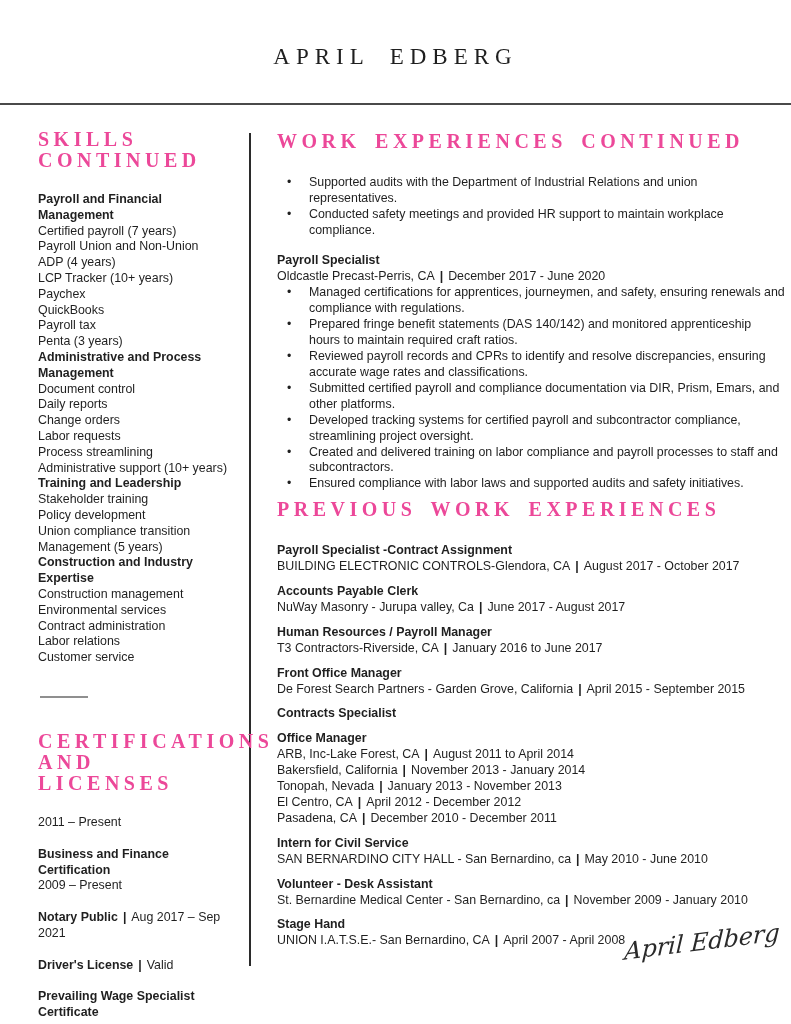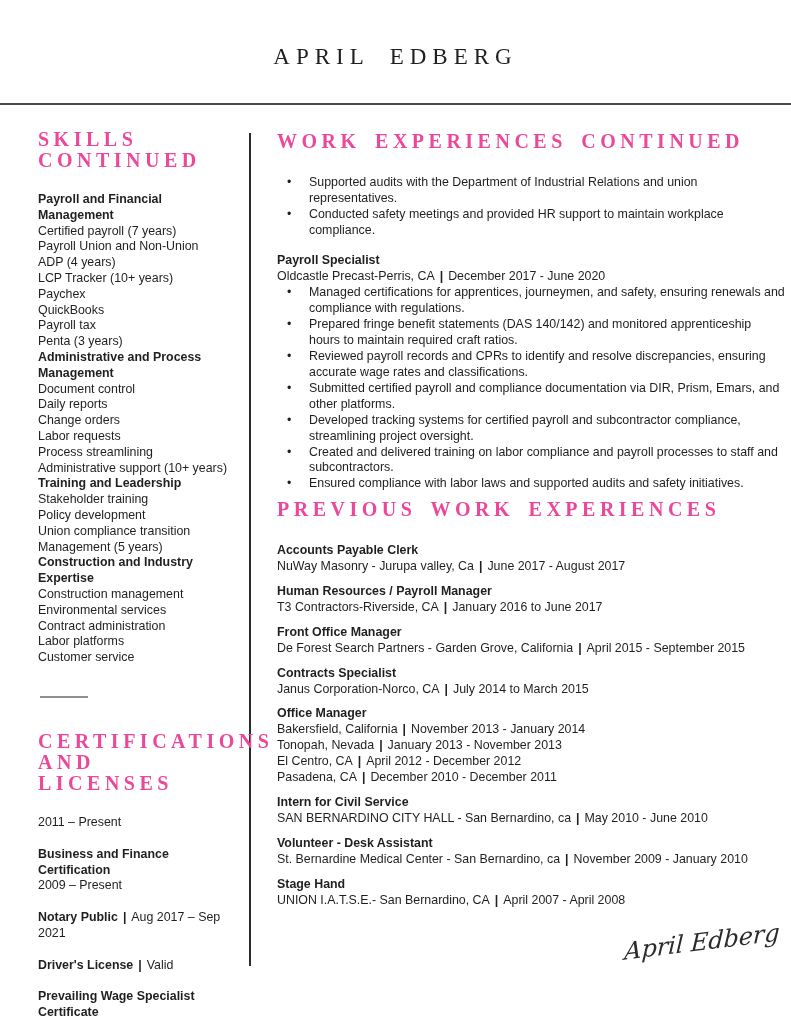--- a/index.html
+++ b/index.html
@@ -79,21 +79,21 @@
       <div class="skill-item">Administrative support (10+ years)</div>
       <div class="skill-heading">Training and Leadership</div>
       <div class="skill-item">Stakeholder training</div>
       <div class="skill-item">Policy development</div>
       <div class="skill-item">Union compliance transition</div>
       <div class="skill-item">Management (5 years)</div>
       <div class="skill-heading">Construction and Industry Expertise</div>
       <div class="skill-item">Construction management</div>
       <div class="skill-item">Environmental services</div>
       <div class="skill-item">Contract administration</div>
-      <div class="skill-item">Labor platforms</div>
+      <div class="skill-item">Labor relations</div>
       <div class="skill-item">Customer service</div>
     </div>
   <div class="left-divider"></div>
   <div class="sec-title certs-title">CERTIFICATIONS AND LICENSES</div>
   <div>
       <div class="cert-block">
         <div>2011 – Present</div>
       </div>
       <div class="cert-block">
         <div class="cert-line"><span class="b">Business and Finance Certification</span></div>
@@ -153,37 +153,41 @@
         </div>
         <div class="bullet-row">
           <span class="marker">•</span>
           <span class="btext">Ensured compliance with labor laws and supported audits and safety initiatives.</span>
         </div>
       </div>
   </div>
   <div class="sec-title prev-title">PREVIOUS WORK EXPERIENCES</div>
   <div>
       <div class="job-entry">
+        <div class="job-title">Payroll Specialist -Contract Assignment</div>
+        <div class="job-line"><span>BUILDING ELECTRONIC CONTROLS-Glendora, CA</span><span class="pipe">|</span><span>August 2017 - October 2017</span></div>
+      </div>
+      <div class="job-entry">
         <div class="job-title">Accounts Payable Clerk</div>
         <div class="job-line"><span>NuWay Masonry - Jurupa valley, Ca</span><span class="pipe">|</span><span>June 2017 - August 2017</span></div>
       </div>
       <div class="job-entry">
         <div class="job-title">Human Resources / Payroll Manager</div>
         <div class="job-line"><span>T3 Contractors-Riverside, CA</span><span class="pipe">|</span><span>January 2016 to June 2017</span></div>
       </div>
       <div class="job-entry">
         <div class="job-title">Front Office Manager</div>
         <div class="job-line"><span>De Forest Search Partners - Garden Grove, California</span><span class="pipe">|</span><span>April 2015 - September 2015</span></div>
       </div>
       <div class="job-entry">
         <div class="job-title">Contracts Specialist</div>
-        <div class="job-line"><span>Janus Corporation-Norco, CA</span><span class="pipe">|</span><span>July 2014 to March 2015</span></div>
       </div>
       <div class="job-entry">
         <div class="job-title">Office Manager</div>
+        <div class="job-line"><span>ARB, Inc-Lake Forest, CA</span><span class="pipe">|</span><span>August 2011 to April 2014</span></div>
         <div class="job-line"><span>Bakersfield, California</span><span class="pipe">|</span><span>November 2013 - January 2014</span></div>
         <div class="job-line"><span>Tonopah, Nevada</span><span class="pipe">|</span><span>January 2013 - November 2013</span></div>
         <div class="job-line"><span>El Centro, CA</span><span class="pipe">|</span><span>April 2012 - December 2012</span></div>
         <div class="job-line"><span>Pasadena, CA</span><span class="pipe">|</span><span>December 2010 - December 2011</span></div>
       </div>
       <div class="job-entry">
         <div class="job-title">Intern for Civil Service</div>
         <div class="job-line"><span>SAN BERNARDINO CITY HALL - San Bernardino, ca</span><span class="pipe">|</span><span>May 2010 - June 2010</span></div>
       </div>
       <div class="job-entry">

